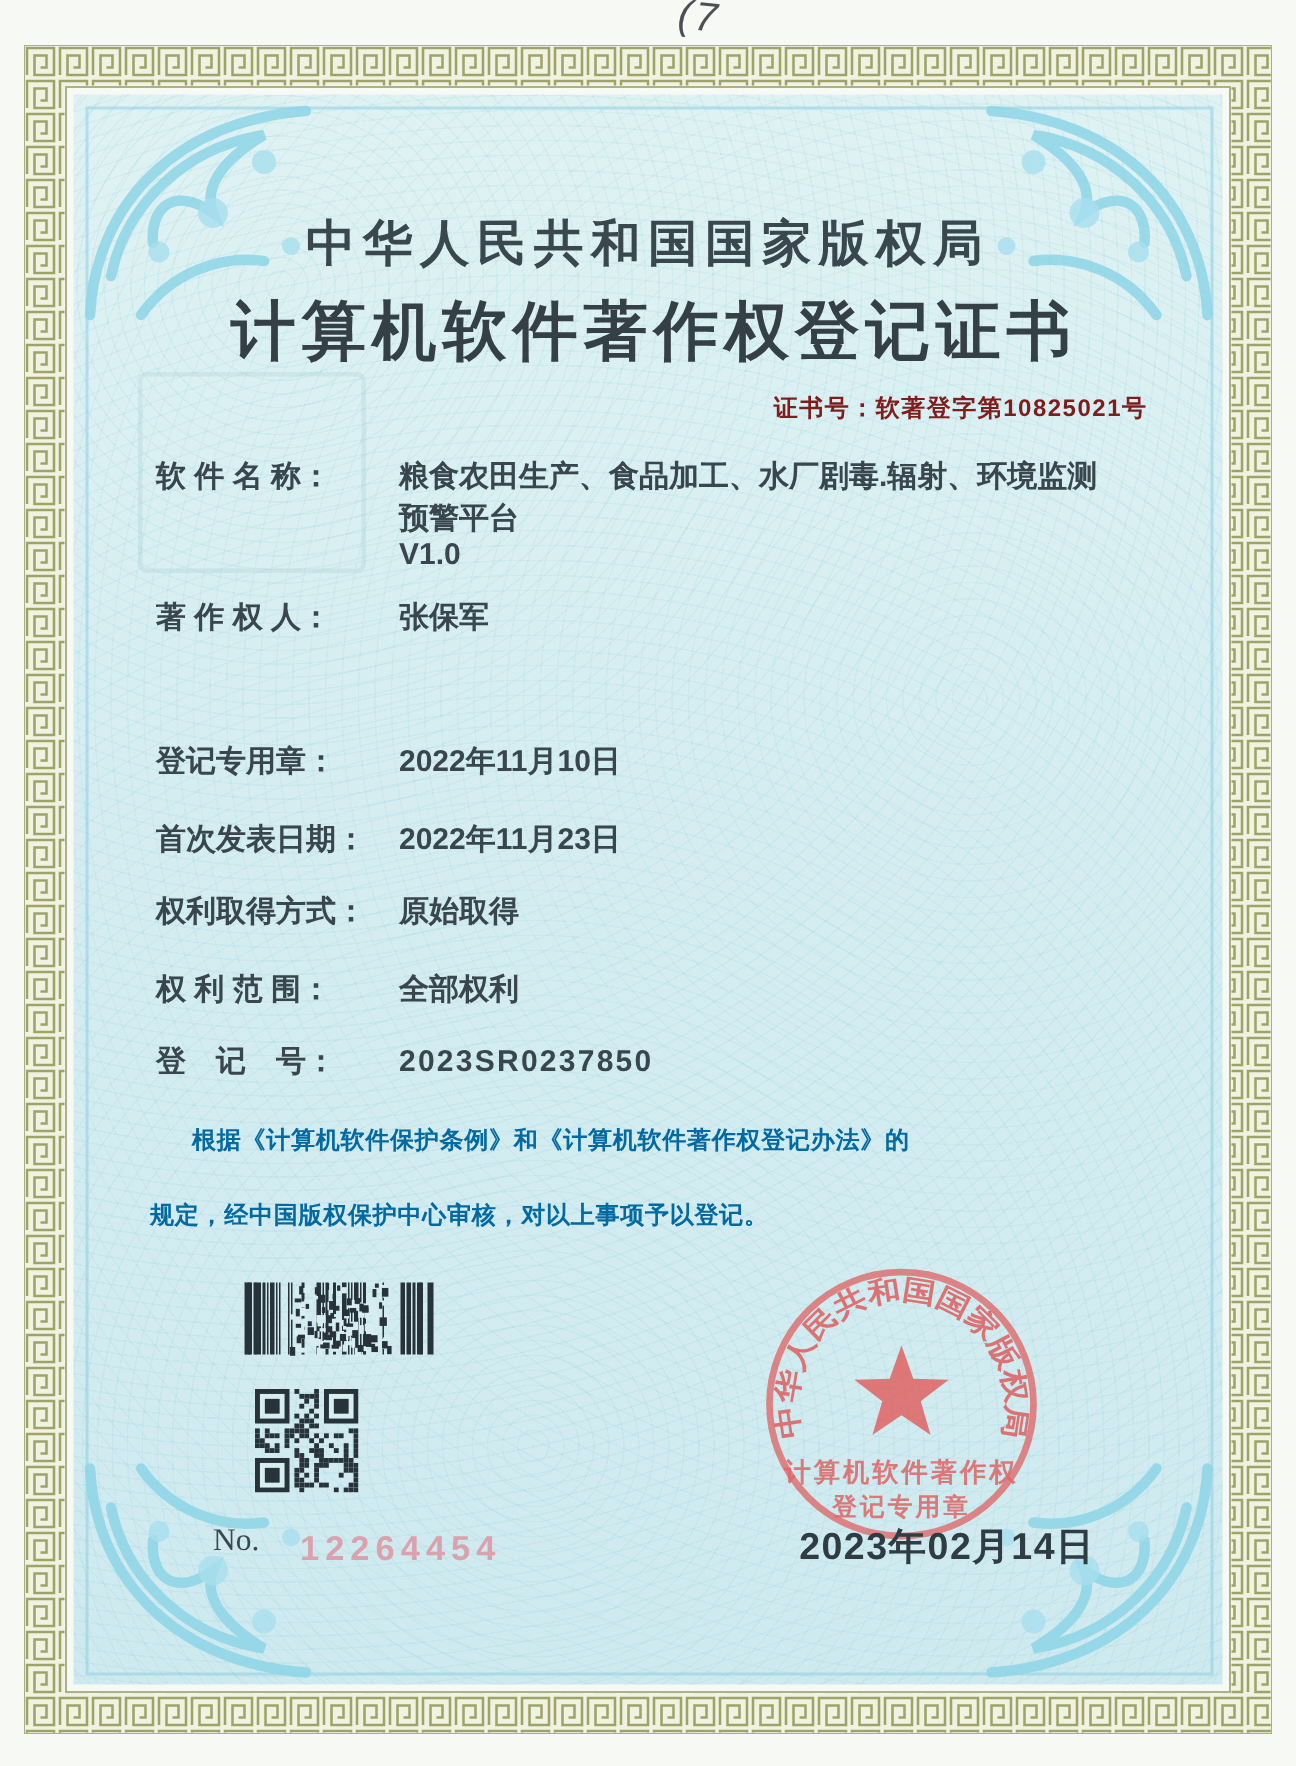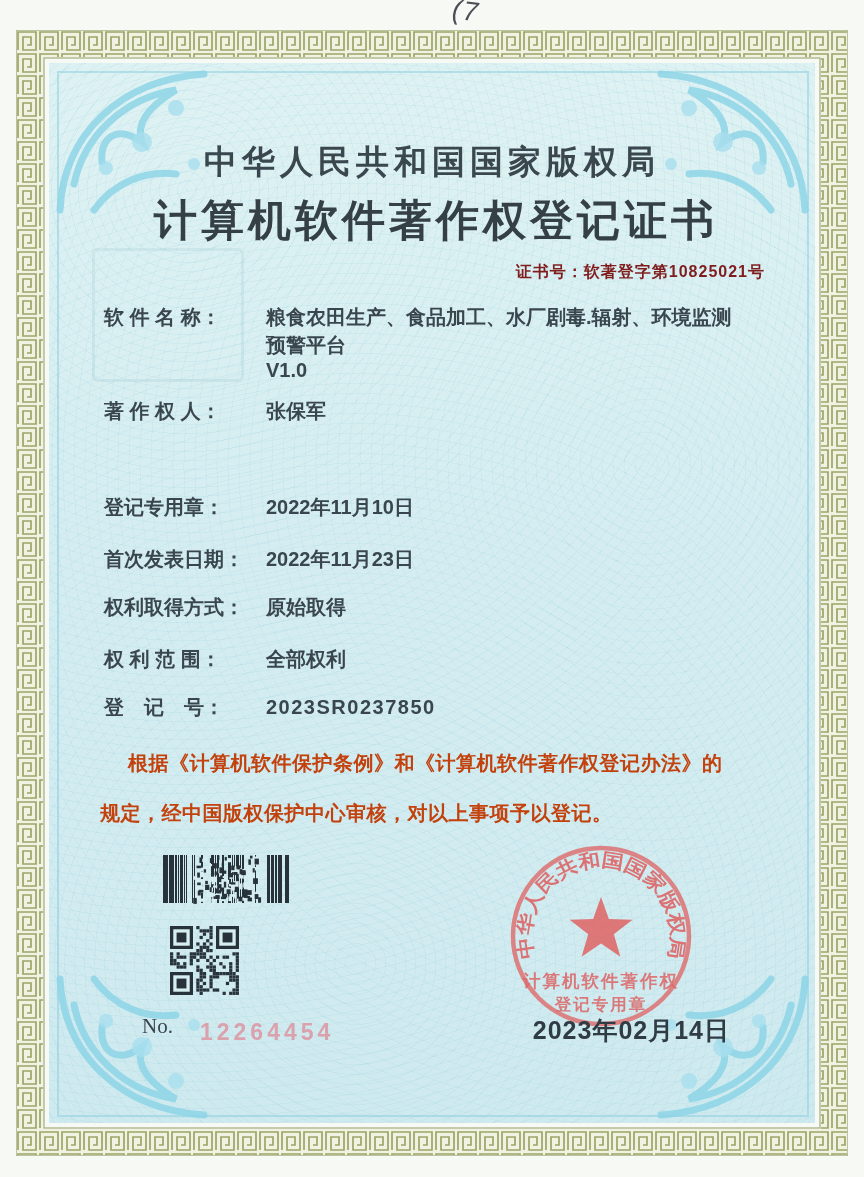--- a/index.html
+++ b/index.html
@@ -46,21 +46,21 @@
     left:49px;top:192px;width:774px;text-align:center;
     font-size:43px;font-weight:700;color:#353f46;letter-spacing:4px;
   }
   .certno{
     left:49px;top:262px;width:716px;text-align:right;
     font-size:16px;font-weight:700;color:#7f1d1d;letter-spacing:1px;
   }
   .row{left:104px;font-size:20px;font-weight:700;color:#3a464e;white-space:nowrap;}
   .row .lbl{display:inline-block;width:162px;}
   .val2{left:266px;font-size:20px;font-weight:700;color:#3a464e;}
-  .stmt{font-size:20px;font-weight:600;color:#c2410c;letter-spacing:.5px;white-space:nowrap;}
+  .stmt{font-size:16px;font-weight:600;color:#0369a1;letter-spacing:.5px;white-space:nowrap;}
   .serial-label{left:142px;top:1014px;font-family:"Liberation Serif",serif;font-size:21px;color:#3b4750;}
   .serial-num{left:188px;top:1019px;font-size:23px;font-weight:700;color:#dd96a2;letter-spacing:4px;opacity:.85;margin-left:12px;}
   .issue-date{left:470px;top:1014px;width:260px;text-align:right;font-size:25px;font-weight:700;color:#303c44;letter-spacing:1px;}
   .seal{left:489px;top:824px;width:224px;height:224px;opacity:.88;}
 </style>
 </head>
 <body>
 
 <div class="abs hand">(7</div>
 

